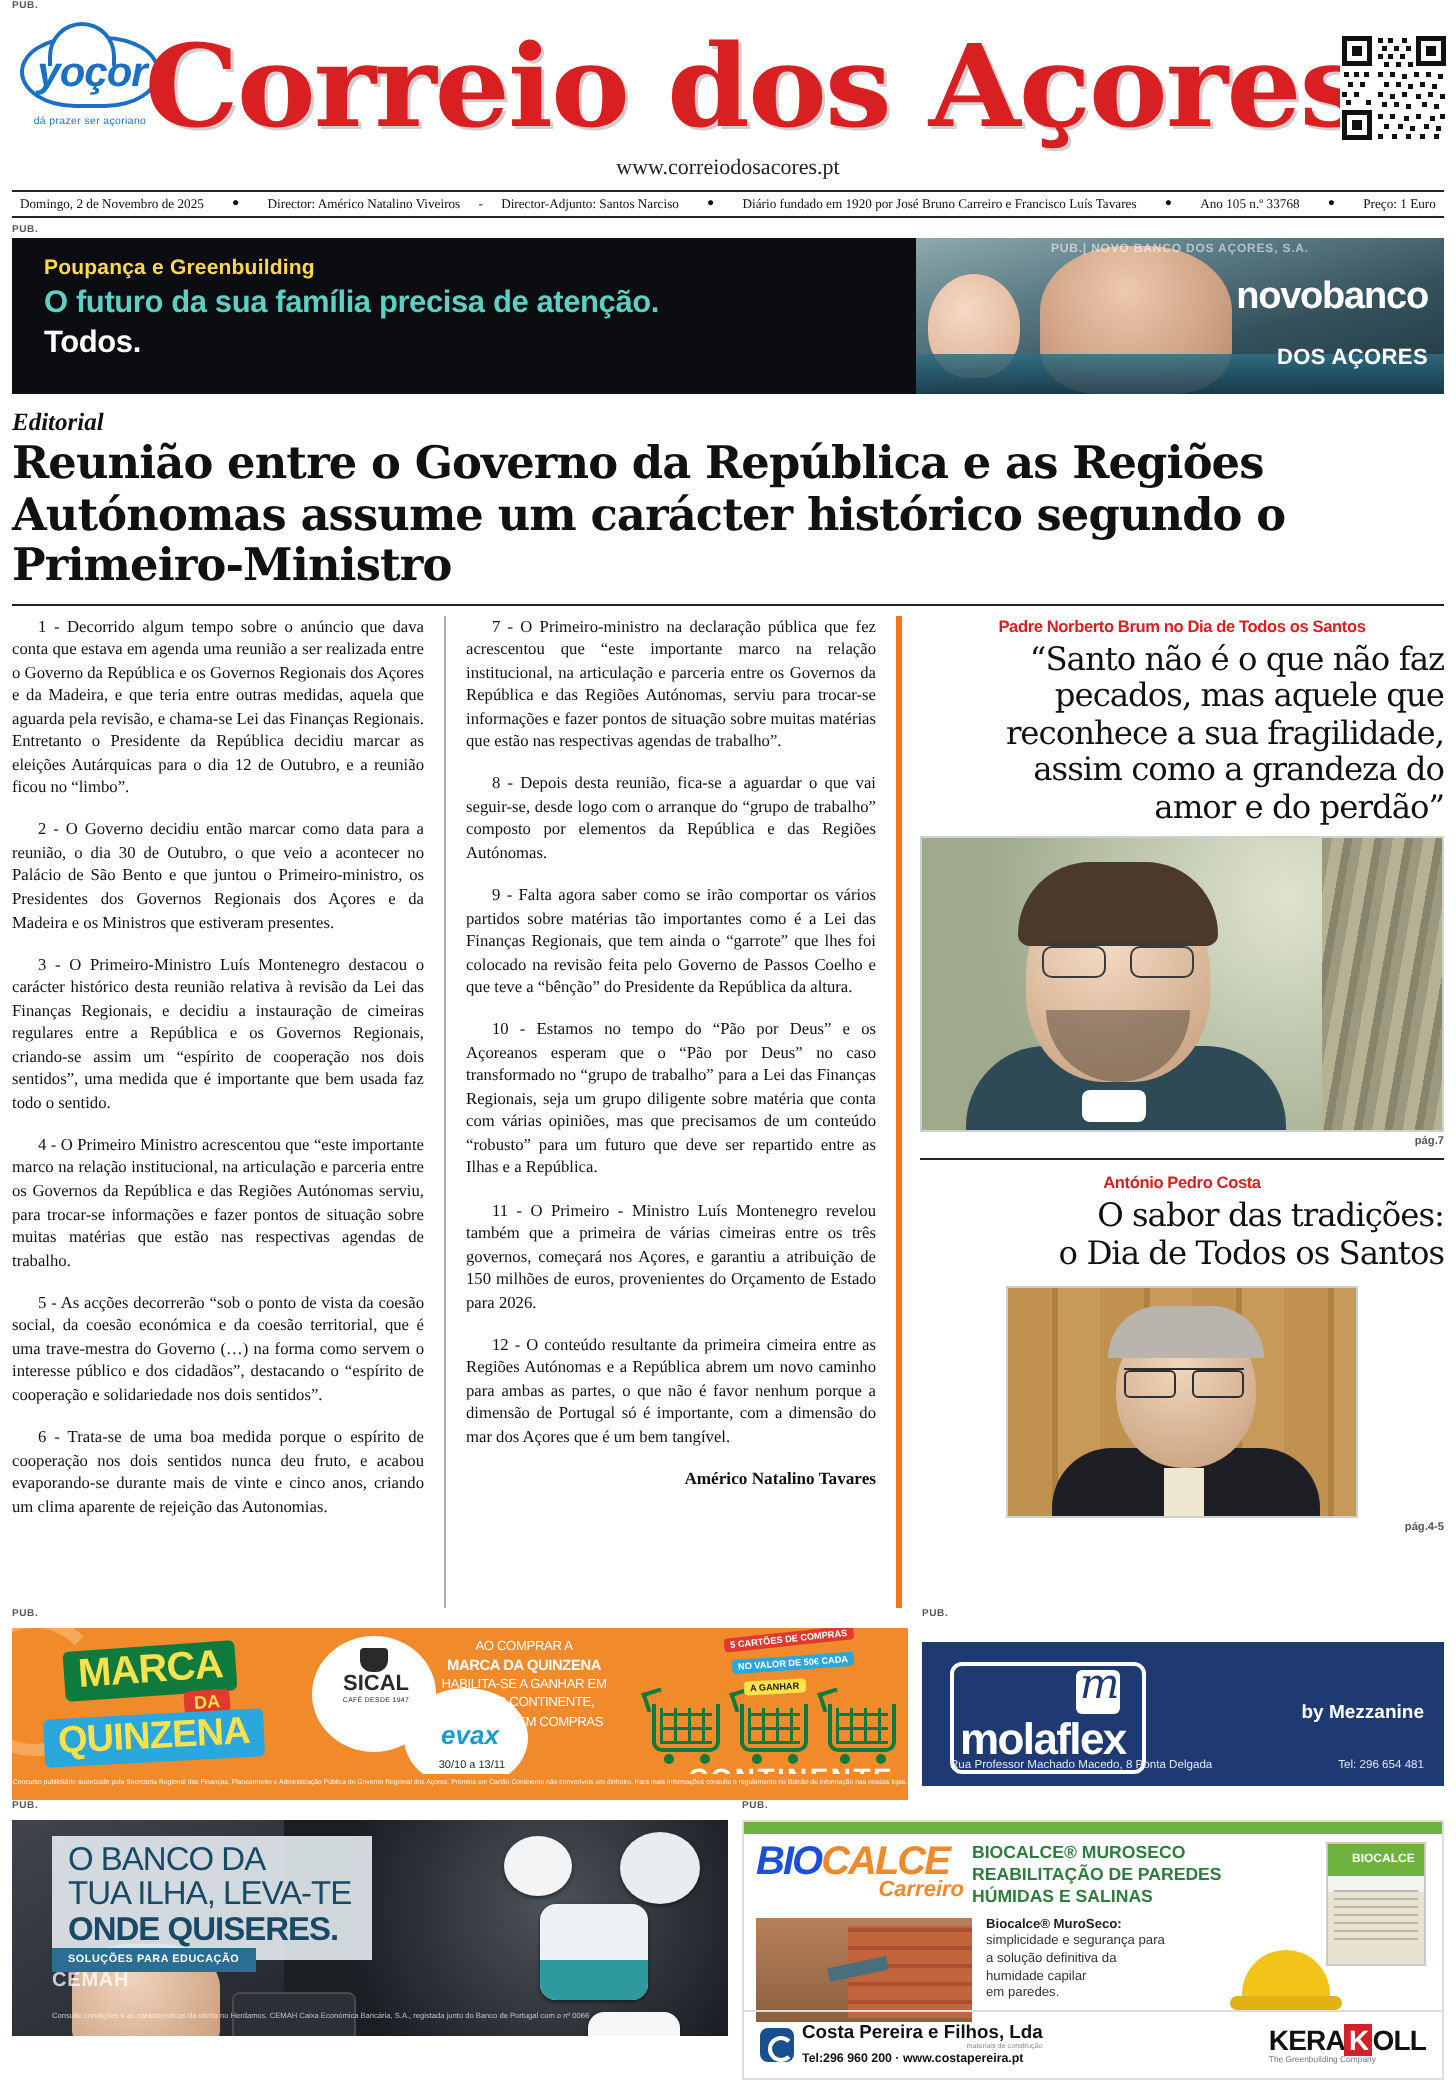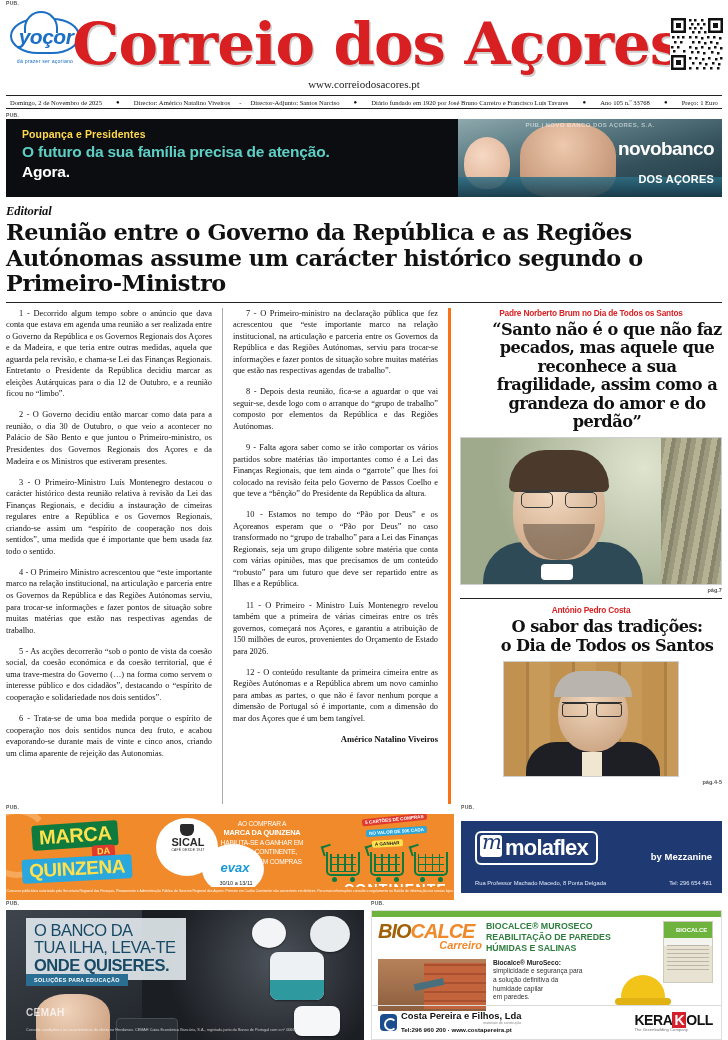--- a/index.html
+++ b/index.html
@@ -170,23 +170,23 @@
   .rail {
     flex:1; border-left:3px solid #f97316; padding-left:9px; position:relative;
   }
   .rail-block { position:relative; }
   .rail-kicker {
     font-family:"Liberation Sans", sans-serif; font-weight:bold;
     font-size:8.3px; color:#d81f21; text-align:center; letter-spacing:-.2px;
     margin-bottom:3px;
   }
   .rail-quote {
-    font-family:"DejaVu Serif", serif; font-weight:bold;
+    font-family:"DejaVu Serif", serif; font-weight:normal;
     font-size:16.2px; line-height:18.6px; color:#111; letter-spacing:-.5px;
-    text-align:center; padding-left:4px;margin-left:28px;
+    text-align:right; padding-left:4px;margin-left:28px;
   }
   .photo {
     margin-top:5px; position:relative; overflow:hidden;
     border:1px solid #cfcfcf;
   }
   .photo.priest { height:148px; background:linear-gradient(#cfd8c0,#a9b495); }
   .photo.priest .bark {
     position:absolute; right:0; top:0; width:60px; height:100%;
     background:repeating-linear-gradient(100deg,#9c9a7e 0 5px,#b5b294 5px 11px,#87856c 11px 15px);
   }
@@ -365,21 +365,21 @@
 
   .molaflex {
     height:86px; background:#fff; display:flex; flex-direction:column;
     justify-content:center;
   }
   .mf-box {
     background:#1f3a73; height:72px; position:relative; padding:0;
   }
   .mf-logo {
     position:absolute; left:14px; top:10px; border:2px solid #fff; border-radius:6px;
-    padding:2px 8px 2px 3px; display:flex; align-items:flex-start;
+    padding:2px 8px 2px 3px; display:flex; align-items:flex-end;flex-direction:column;
   }
   .mf-sq {
     width:22px; height:22px; background:#fff; border-radius:3px; margin-right:3px;
     position:relative;
   }
   .mf-sq:before {
     content:"m"; position:absolute; left:2px; top:-5px;
     font-family:"DejaVu Serif", serif; font-size:21px; color:#1f3a73; font-style:italic;
   }
   .mf-word {
@@ -395,21 +395,21 @@
     font-family:"Liberation Sans", sans-serif; font-size:5.8px; color:#dfe6f5;
   }
   .mf-tel {
     position:absolute; right:10px; bottom:7px;
     font-family:"Liberation Sans", sans-serif; font-size:5.8px; color:#dfe6f5;
   }
 
   
   .ads-bottom { display:flex; gap:7px; margin-top:4px; }
   .cemah {
-    flex:0 0 358px; height:130px; position:relative; overflow:hidden;
+    flex:0 0 358px; height:108px; position:relative; overflow:hidden;
     background:linear-gradient(150deg,#3f454d,#22262c 60%,#14171b);
   }
   .cemah .jacket {
     position:absolute; right:0; top:0; width:62%; height:100%;
     background:radial-gradient(circle at 60% 40%,#4d535b,#1b1e23 70%);
   }
   .cemah .patch {
     position:absolute; border-radius:8px; background:#eef1f3;
     box-shadow:0 1px 2px rgba(0,0,0,.5);
   }
@@ -458,21 +458,21 @@
     flex:1; height:130px; background:#fff; border:1px solid #ddd; position:relative;
     overflow:hidden;
   }
   .bc-greenbar { height:6px; background:#6fb33f; }
   .bc-top { display:flex; padding:4px 6px 0 6px; }
   .bc-logo { flex:0 0 104px; }
   .bc-logo .bio {
     font-family:"Liberation Sans", sans-serif; font-weight:bold; font-style:italic;
     font-size:20px; color:#6fb33f; letter-spacing:-1px; line-height:20px;
   }
-  .bc-logo .bio span { color:#a16207; }
+  .bc-logo .bio span { color:#1d4ed8; }
   .bc-logo .muro {
     font-family:"Liberation Sans", sans-serif; font-weight:bold; font-style:italic;
     font-size:11px; color:#f0892b; text-align:right; line-height:11px; margin-top:-1px;
   }
   .bc-head {
     flex:1; font-family:"Liberation Sans", sans-serif; font-weight:bold;
     font-size:8.8px; color:#2f7d3e; line-height:11.4px; padding-left:4px;
   }
   .bc-pack {
     position:absolute; right:8px; top:10px; width:50px; height:62px;
@@ -660,23 +660,23 @@
     <span>Ano 105  n.º 33768</span>
     <span class="dot">●</span>
     <span>Preço: 1 Euro</span>
   </div>
 
   <div class="pub-row-top">
     <div class="pub-label">PUB.</div>
   </div>
   <div class="top-ad">
     <div class="nb-left">
-      <div class="nb-kicker">Poupança e Presidentes</div>
+      <div class="nb-kicker">Poupança e Greenbuilding</div>
       <div class="nb-line1">O futuro da sua família precisa de atenção.</div>
-      <div class="nb-line2">Agora.</div>
+      <div class="nb-line2">Todos.</div>
     </div>
     <div class="nb-right">
       <div class="baby"></div>
       <div class="dad"></div>
       <div class="water"></div>
       <div class="nb-pub">PUB.| NOVO BANCO DOS AÇORES, S.A.</div>
       <div class="nb-logo">
         <div class="b1">novobanco</div>
         <div class="b2">DOS AÇORES</div>
       </div>
@@ -700,21 +700,21 @@
       <p>6 - Trata-se de uma boa medida porque o espírito de cooperação nos dois sentidos nunca deu fruto, e acabou evaporando-se durante mais de vinte e cinco anos, criando um clima aparente de rejeição das Autonomias.</p>
     </div>
 
     <div class="col c2">
       <p>7 - O Primeiro-ministro na declaração pública que fez acrescentou que “este importante marco na relação institucional, na articulação e parceria entre os Governos da República e das Regiões Autónomas, serviu para trocar-se informações e fazer pontos de situação sobre muitas matérias que estão nas respectivas agendas de trabalho”.</p>
       <p>8 - Depois desta reunião, fica-se a aguardar o que vai seguir-se, desde logo com o arranque do “grupo de trabalho” composto por elementos da República e das Regiões Autónomas.</p>
       <p>9 - Falta agora saber como se irão comportar os vários partidos sobre matérias tão importantes como é a Lei das Finanças Regionais, que tem ainda o “garrote” que lhes foi colocado na revisão feita pelo Governo de Passos Coelho e que teve a “bênção” do Presidente da República da altura.</p>
       <p>10 - Estamos no tempo do “Pão por Deus” e os Açoreanos esperam que o “Pão por Deus” no caso transformado no “grupo de trabalho” para a Lei das Finanças Regionais, seja um grupo diligente sobre matéria que conta com várias opiniões, mas que precisamos de um conteúdo “robusto” para um futuro que deve ser repartido entre as Ilhas e a República.</p>
       <p>11 - O Primeiro - Ministro Luís Montenegro revelou também que a primeira de várias cimeiras entre os três governos, começará nos Açores, e garantiu a atribuição de 150 milhões de euros, provenientes do Orçamento de Estado para 2026.</p>
       <p>12 - O conteúdo resultante da primeira cimeira entre as Regiões Autónomas e a República abrem um novo caminho para ambas as partes, o que não é favor nenhum porque a dimensão de Portugal só é importante, com a dimensão do mar dos Açores que é um bem tangível.</p>
-      <div class="signature">Américo Natalino Viveiros</div>
+      <div class="signature">Américo Natalino Tavares</div>
     </div>
 
     <div class="rail">
 
       <div class="rail-block">
         <div class="rail-kicker">Padre Norberto Brum no Dia de Todos os Santos</div>
         <div class="rail-quote">“Santo não é o que não faz pecados, mas aquele que reconhece a sua fragilidade, assim como a grandeza do amor e do perdão”</div>
         <div class="photo priest">
           <div class="bg"></div>
           <div class="bark"></div>

